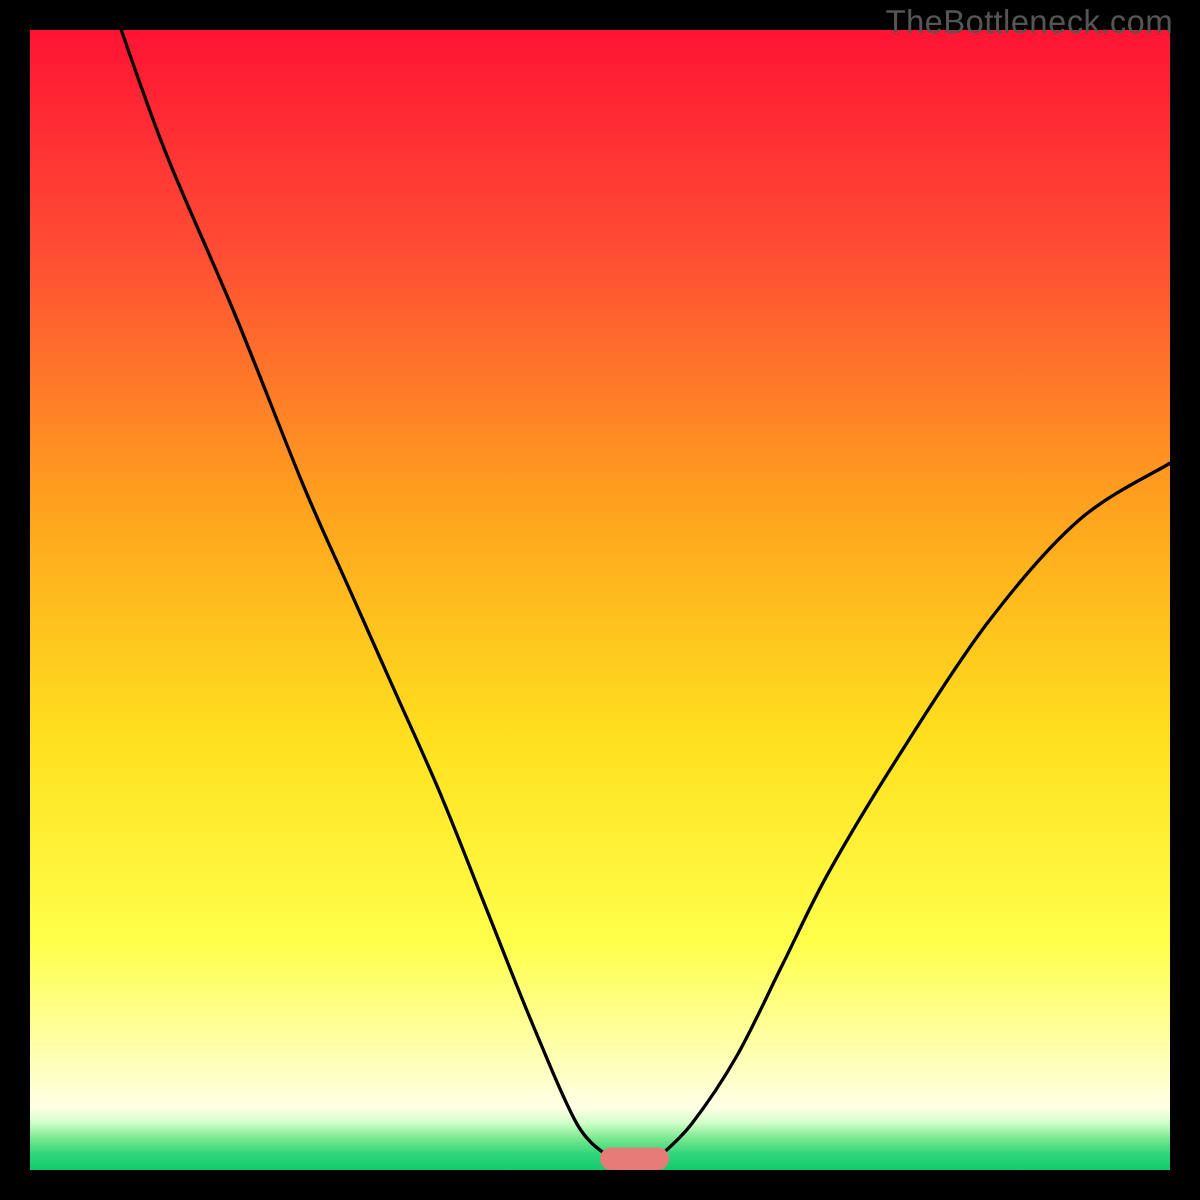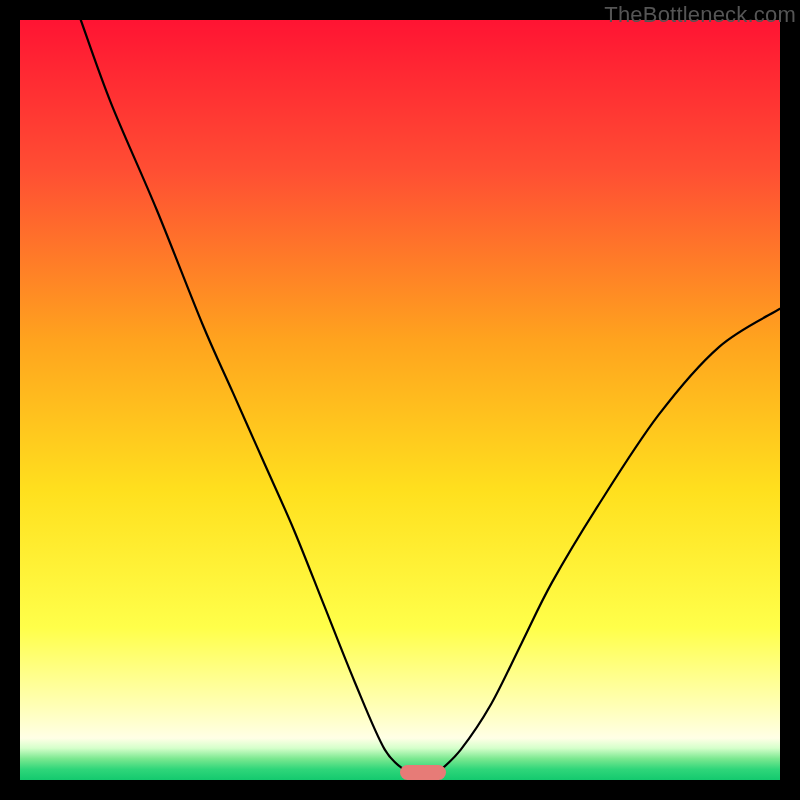--- a/index.html
+++ b/index.html
@@ -20,21 +20,21 @@
     position: absolute;
     left: 20px;
     top: 20px;
     width: 760px;
     height: 760px;
     overflow: hidden;
   }
   .watermark {
     position: absolute;
     top: 2px;
-    right: 4px;
+    right: 18px;
     color: #555;
     font-size: 22px;
     font-weight: 500;
     letter-spacing: 0.2px;
     user-select: none;
   }
   .marker {
     position: absolute;
     background: #e77b77;
     border-radius: 10px;

